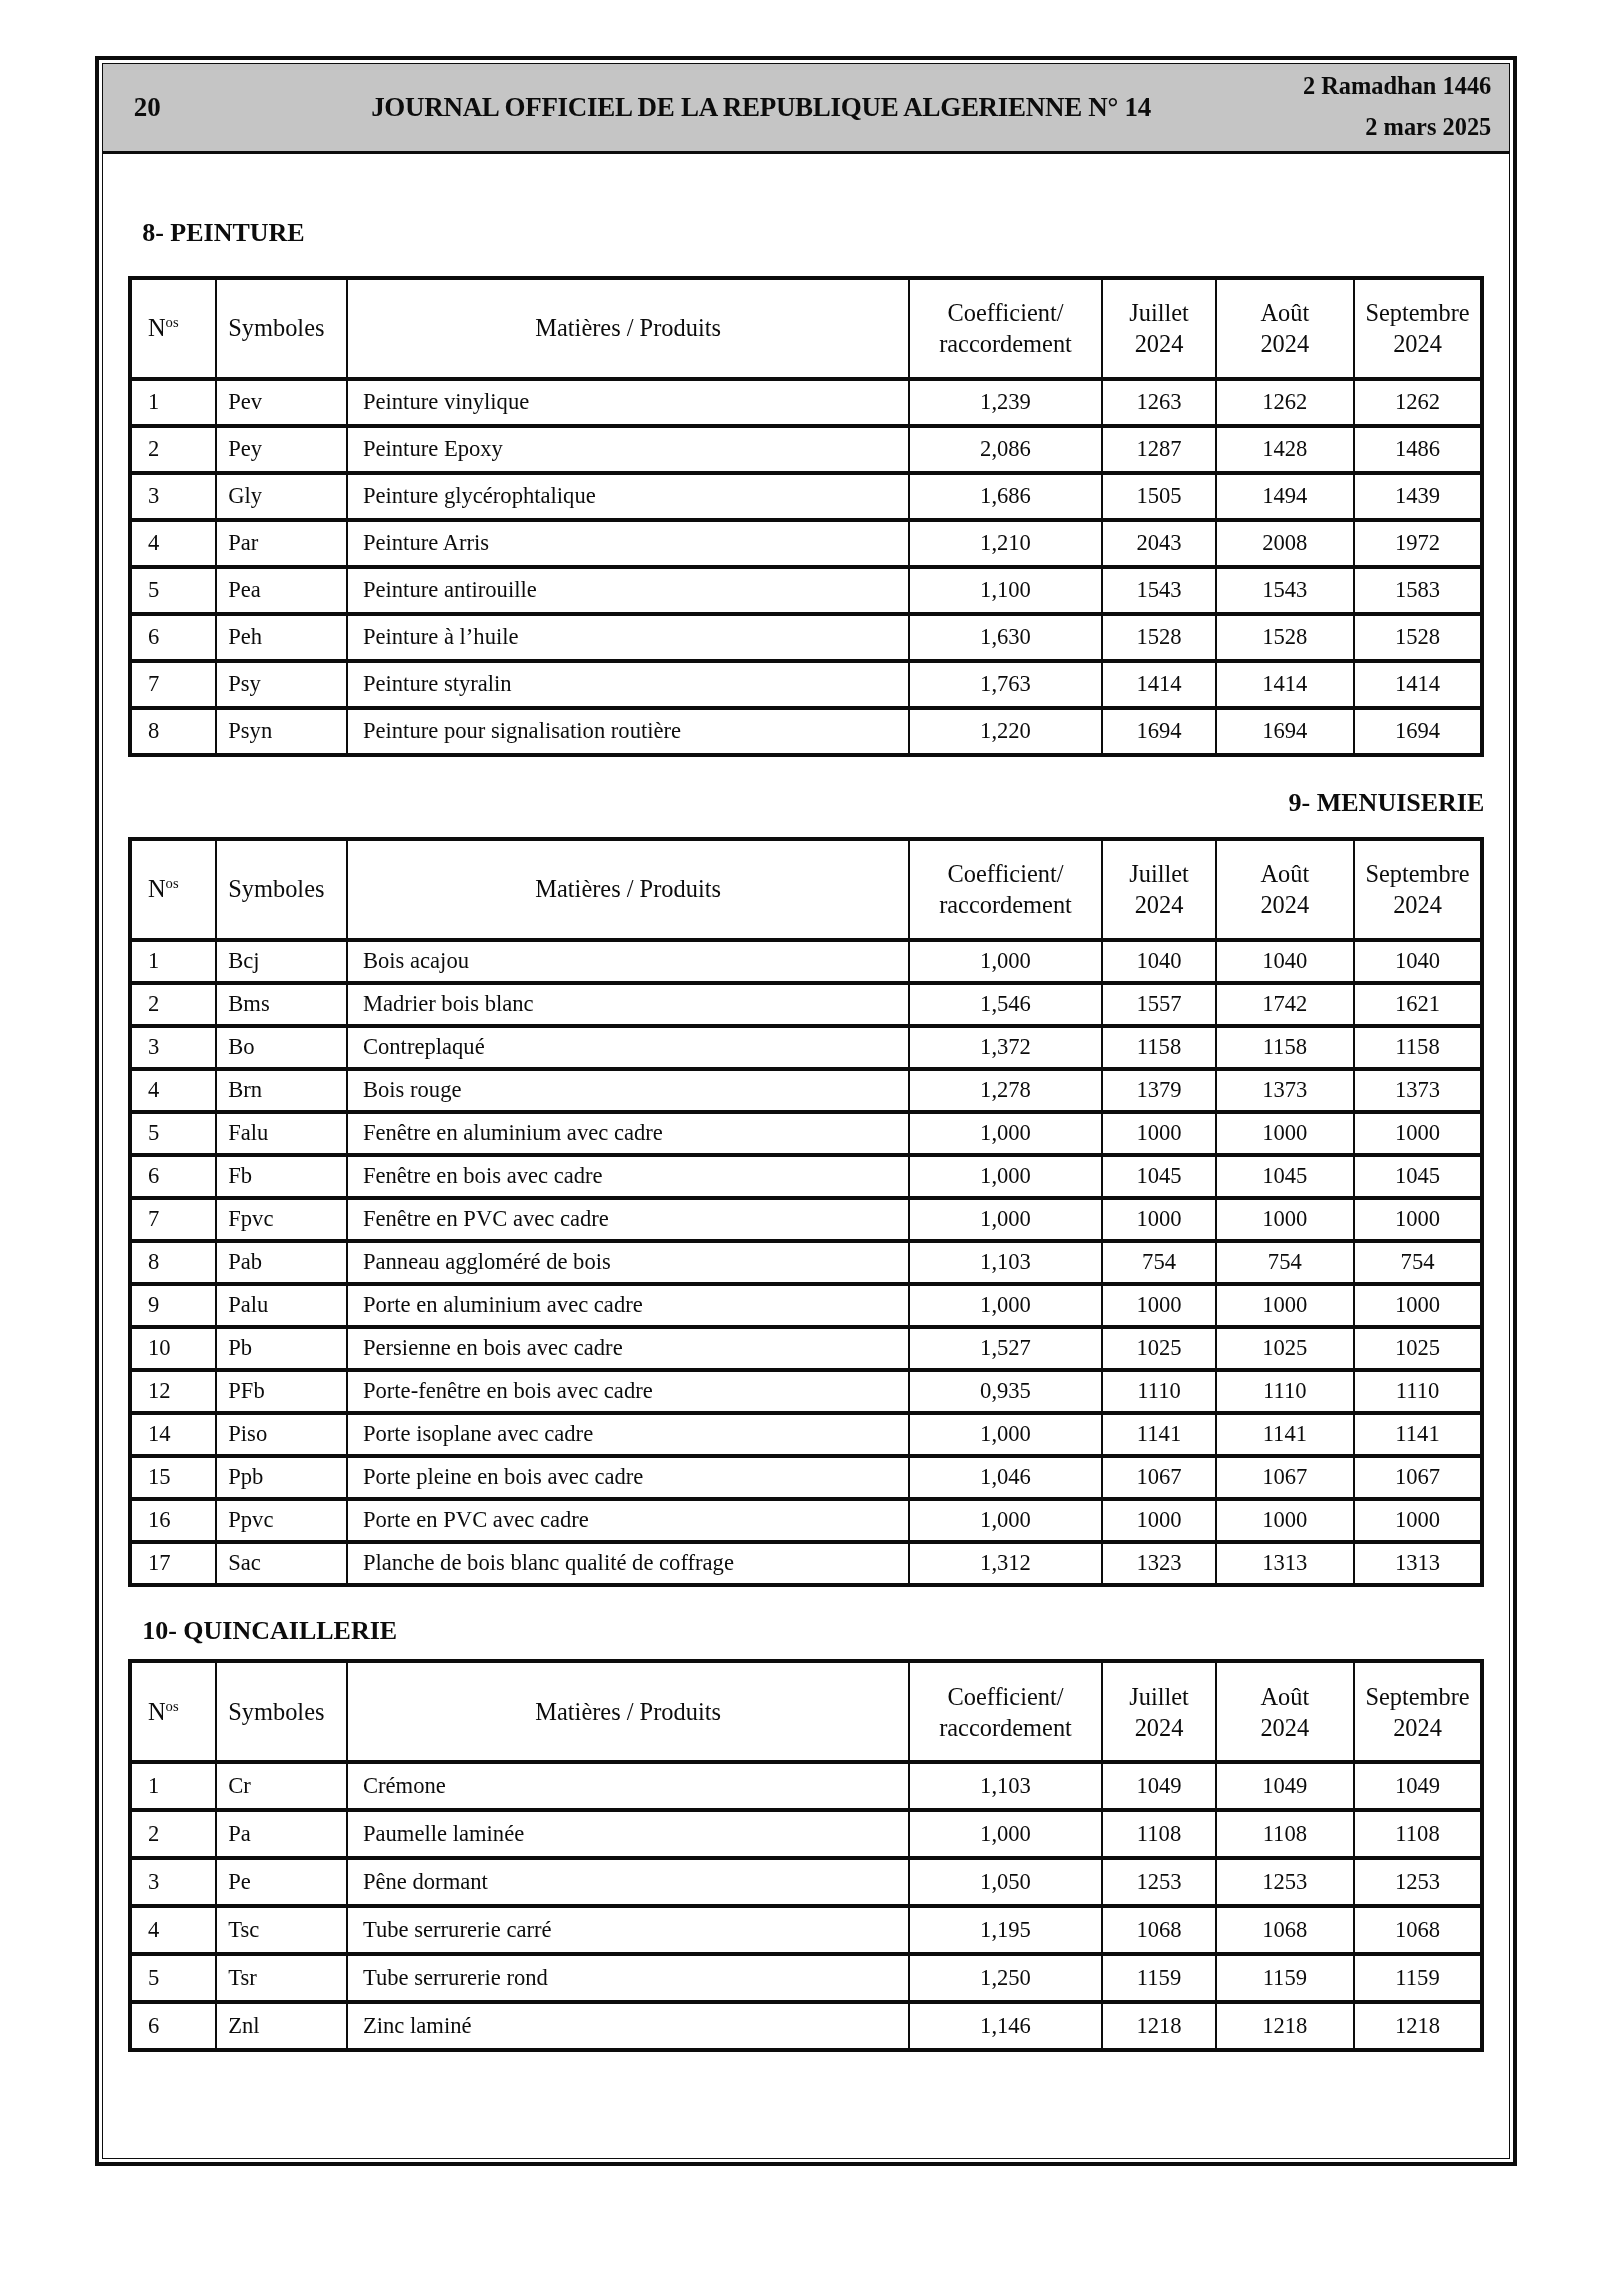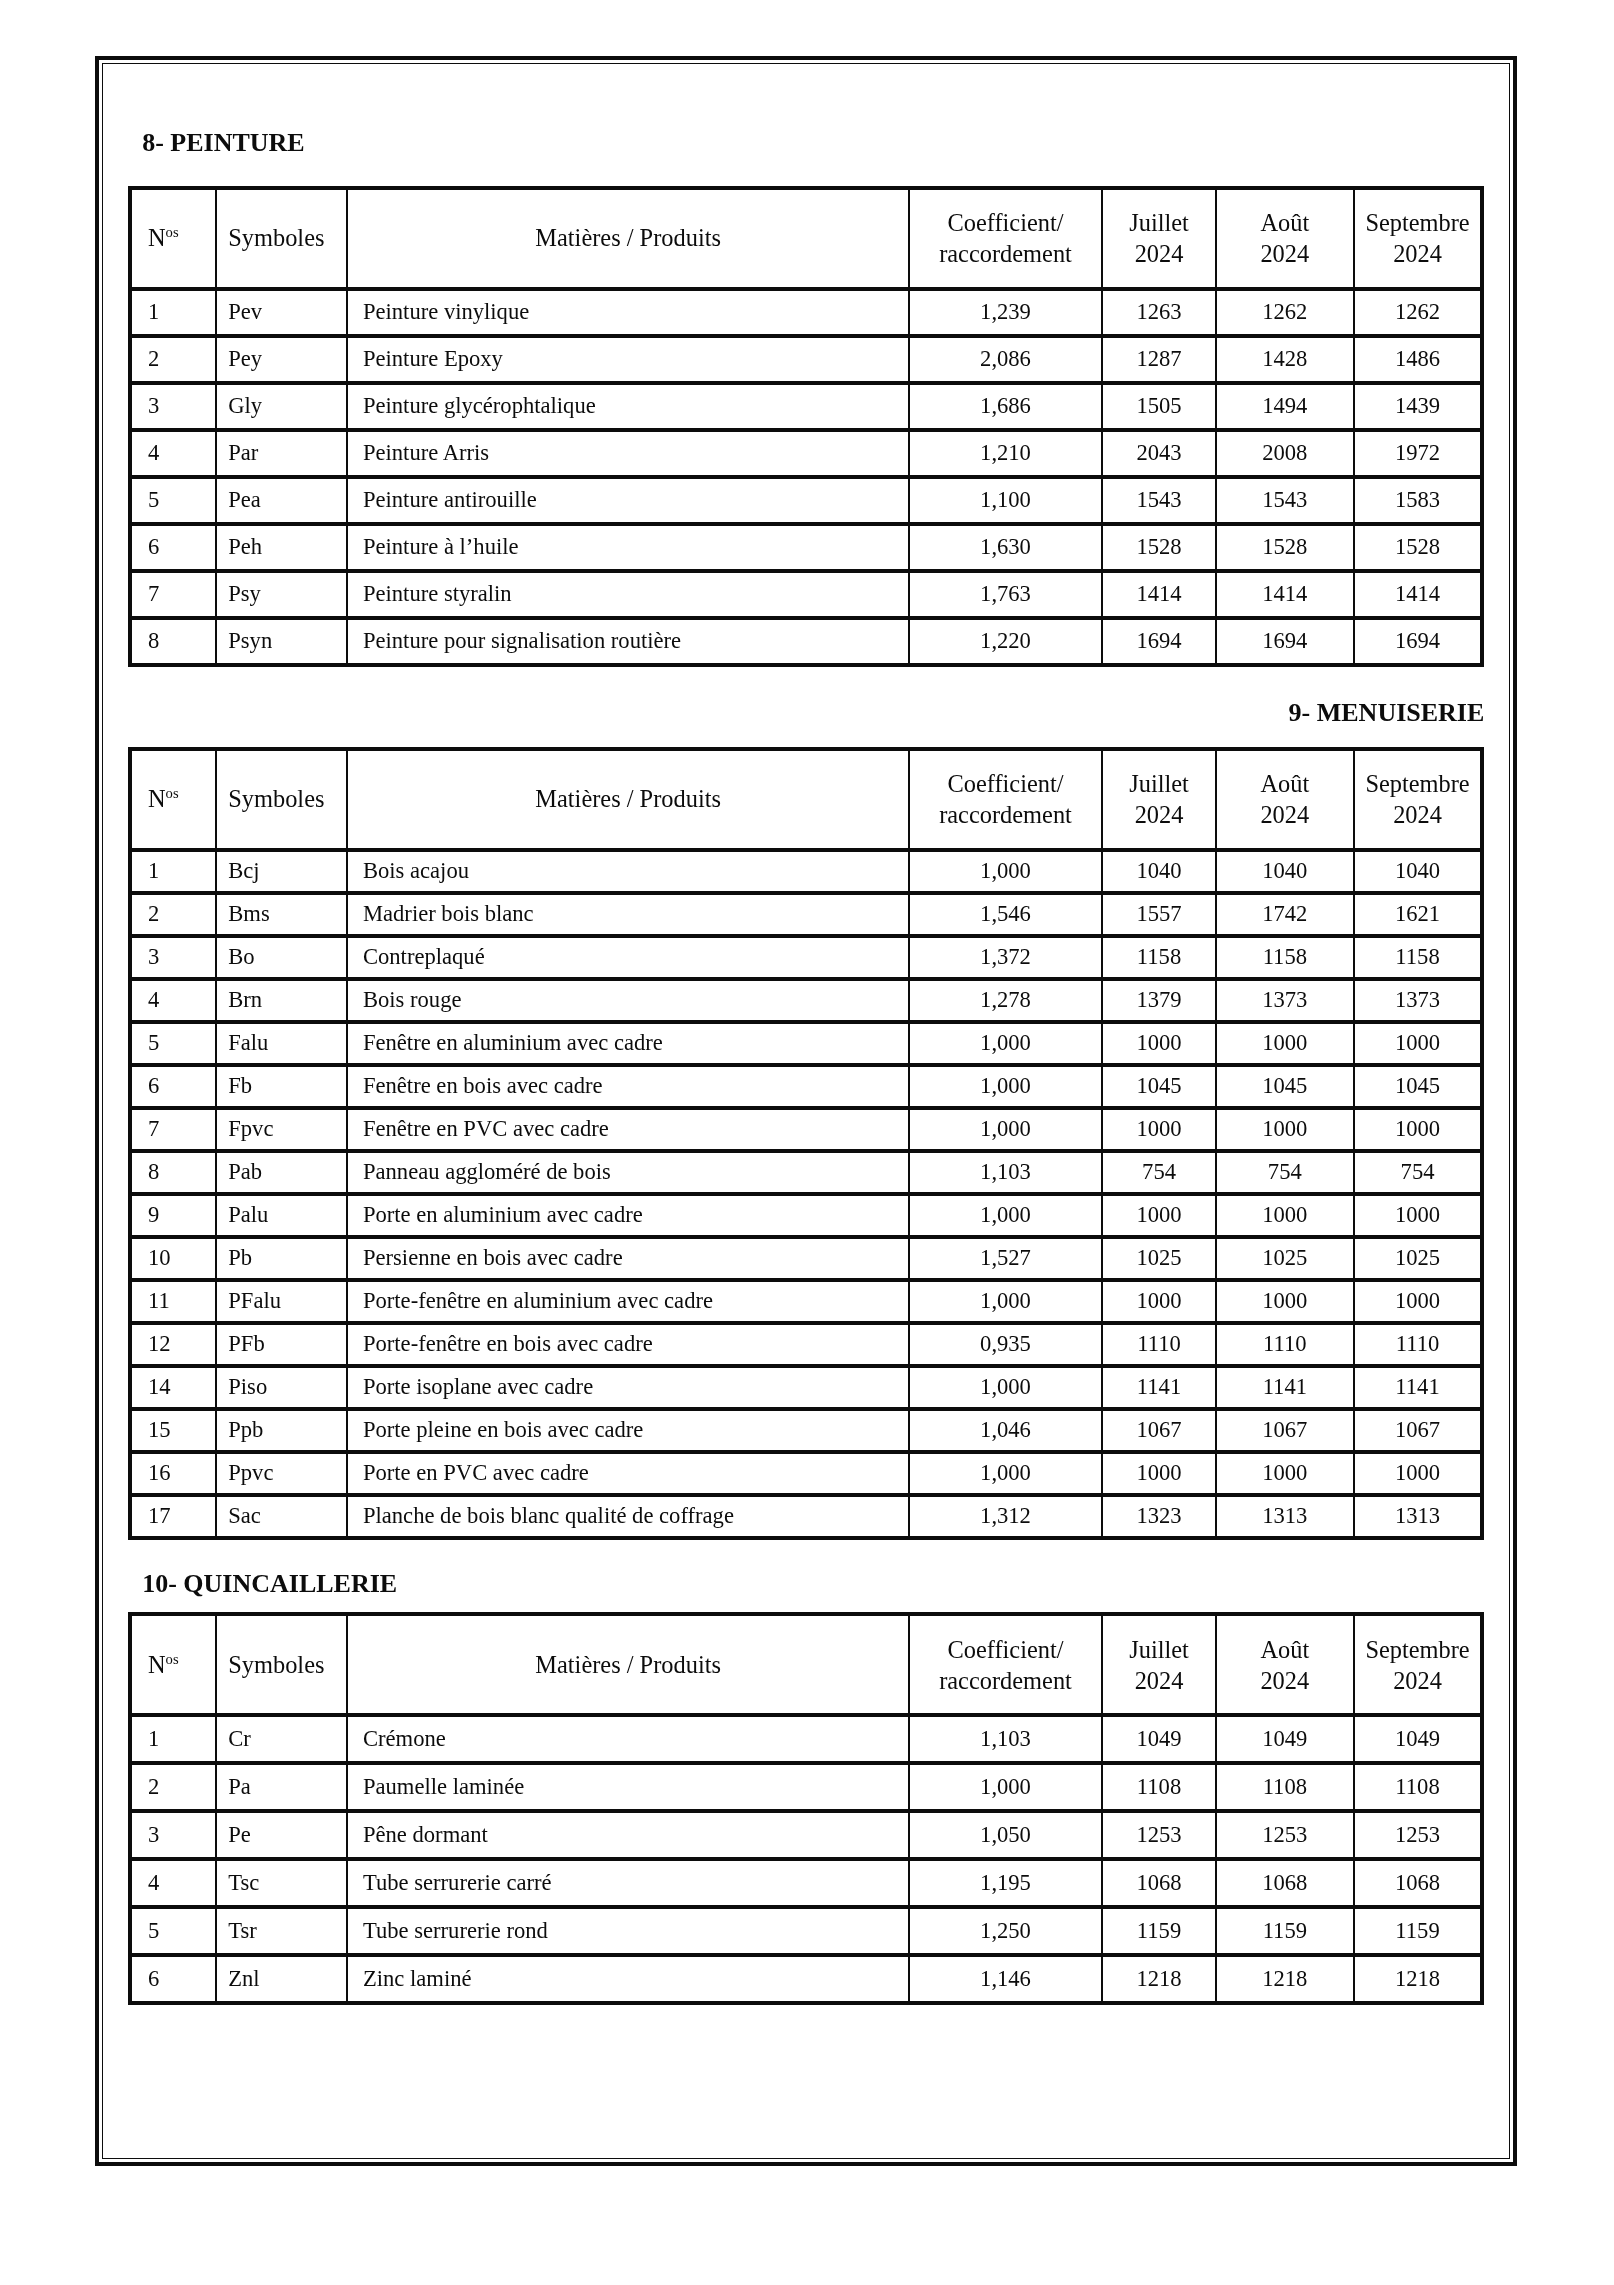--- a/index.html
+++ b/index.html
@@ -89,20 +89,28 @@
   .price-table td.c2 { text-align: left; padding-left: 14.5px; }
   .price-table td.c3, .price-table td.c4,
   .price-table td.c5, .price-table td.c6 { text-align: center; }
 </style>
 </head>
 <body>
 
 <div class="page-frame">
   <div class="page-inner">
 
+    <div class="masthead" style="background: rgb(197, 197, 197);">
+      <div class="masthead-page-number">20</div>
+      <div class="masthead-title">JOURNAL OFFICIEL DE LA REPUBLIQUE ALGERIENNE N° 14</div>
+      <div class="masthead-dates">
+        <div>2 Ramadhan 1446</div>
+        <div>2 mars 2025</div>
+      </div>
+    </div>
 
     <div class="content">
 
       <section class="section s1">
         <h2 class="section-heading">8- PEINTURE</h2>
         <table class="price-table t1">
           <colgroup>
             <col style="width:6.4%">
               <col style="width:9.7%">
               <col style="width:41.5%">
@@ -331,29 +339,20 @@
               <tr>
                 <td class="c0">10</td>
                 <td class="c1">Pb</td>
                 <td class="c2">Persienne en bois avec cadre</td>
                 <td class="c3">1,527</td>
                 <td class="c4">1025</td>
                 <td class="c5">1025</td>
                 <td class="c6">1025</td>
               </tr>
               <tr>
-                <td class="c0">11</td>
-                <td class="c1">PFalu</td>
-                <td class="c2">Porte-fenêtre en aluminium avec cadre</td>
-                <td class="c3">1,000</td>
-                <td class="c4">1000</td>
-                <td class="c5">1000</td>
-                <td class="c6">1000</td>
-              </tr>
-              <tr>
                 <td class="c0">12</td>
                 <td class="c1">PFb</td>
                 <td class="c2">Porte-fenêtre en bois avec cadre</td>
                 <td class="c3">0,935</td>
                 <td class="c4">1110</td>
                 <td class="c5">1110</td>
                 <td class="c6">1110</td>
               </tr>
               <tr>
                 <td class="c0">14</td>

